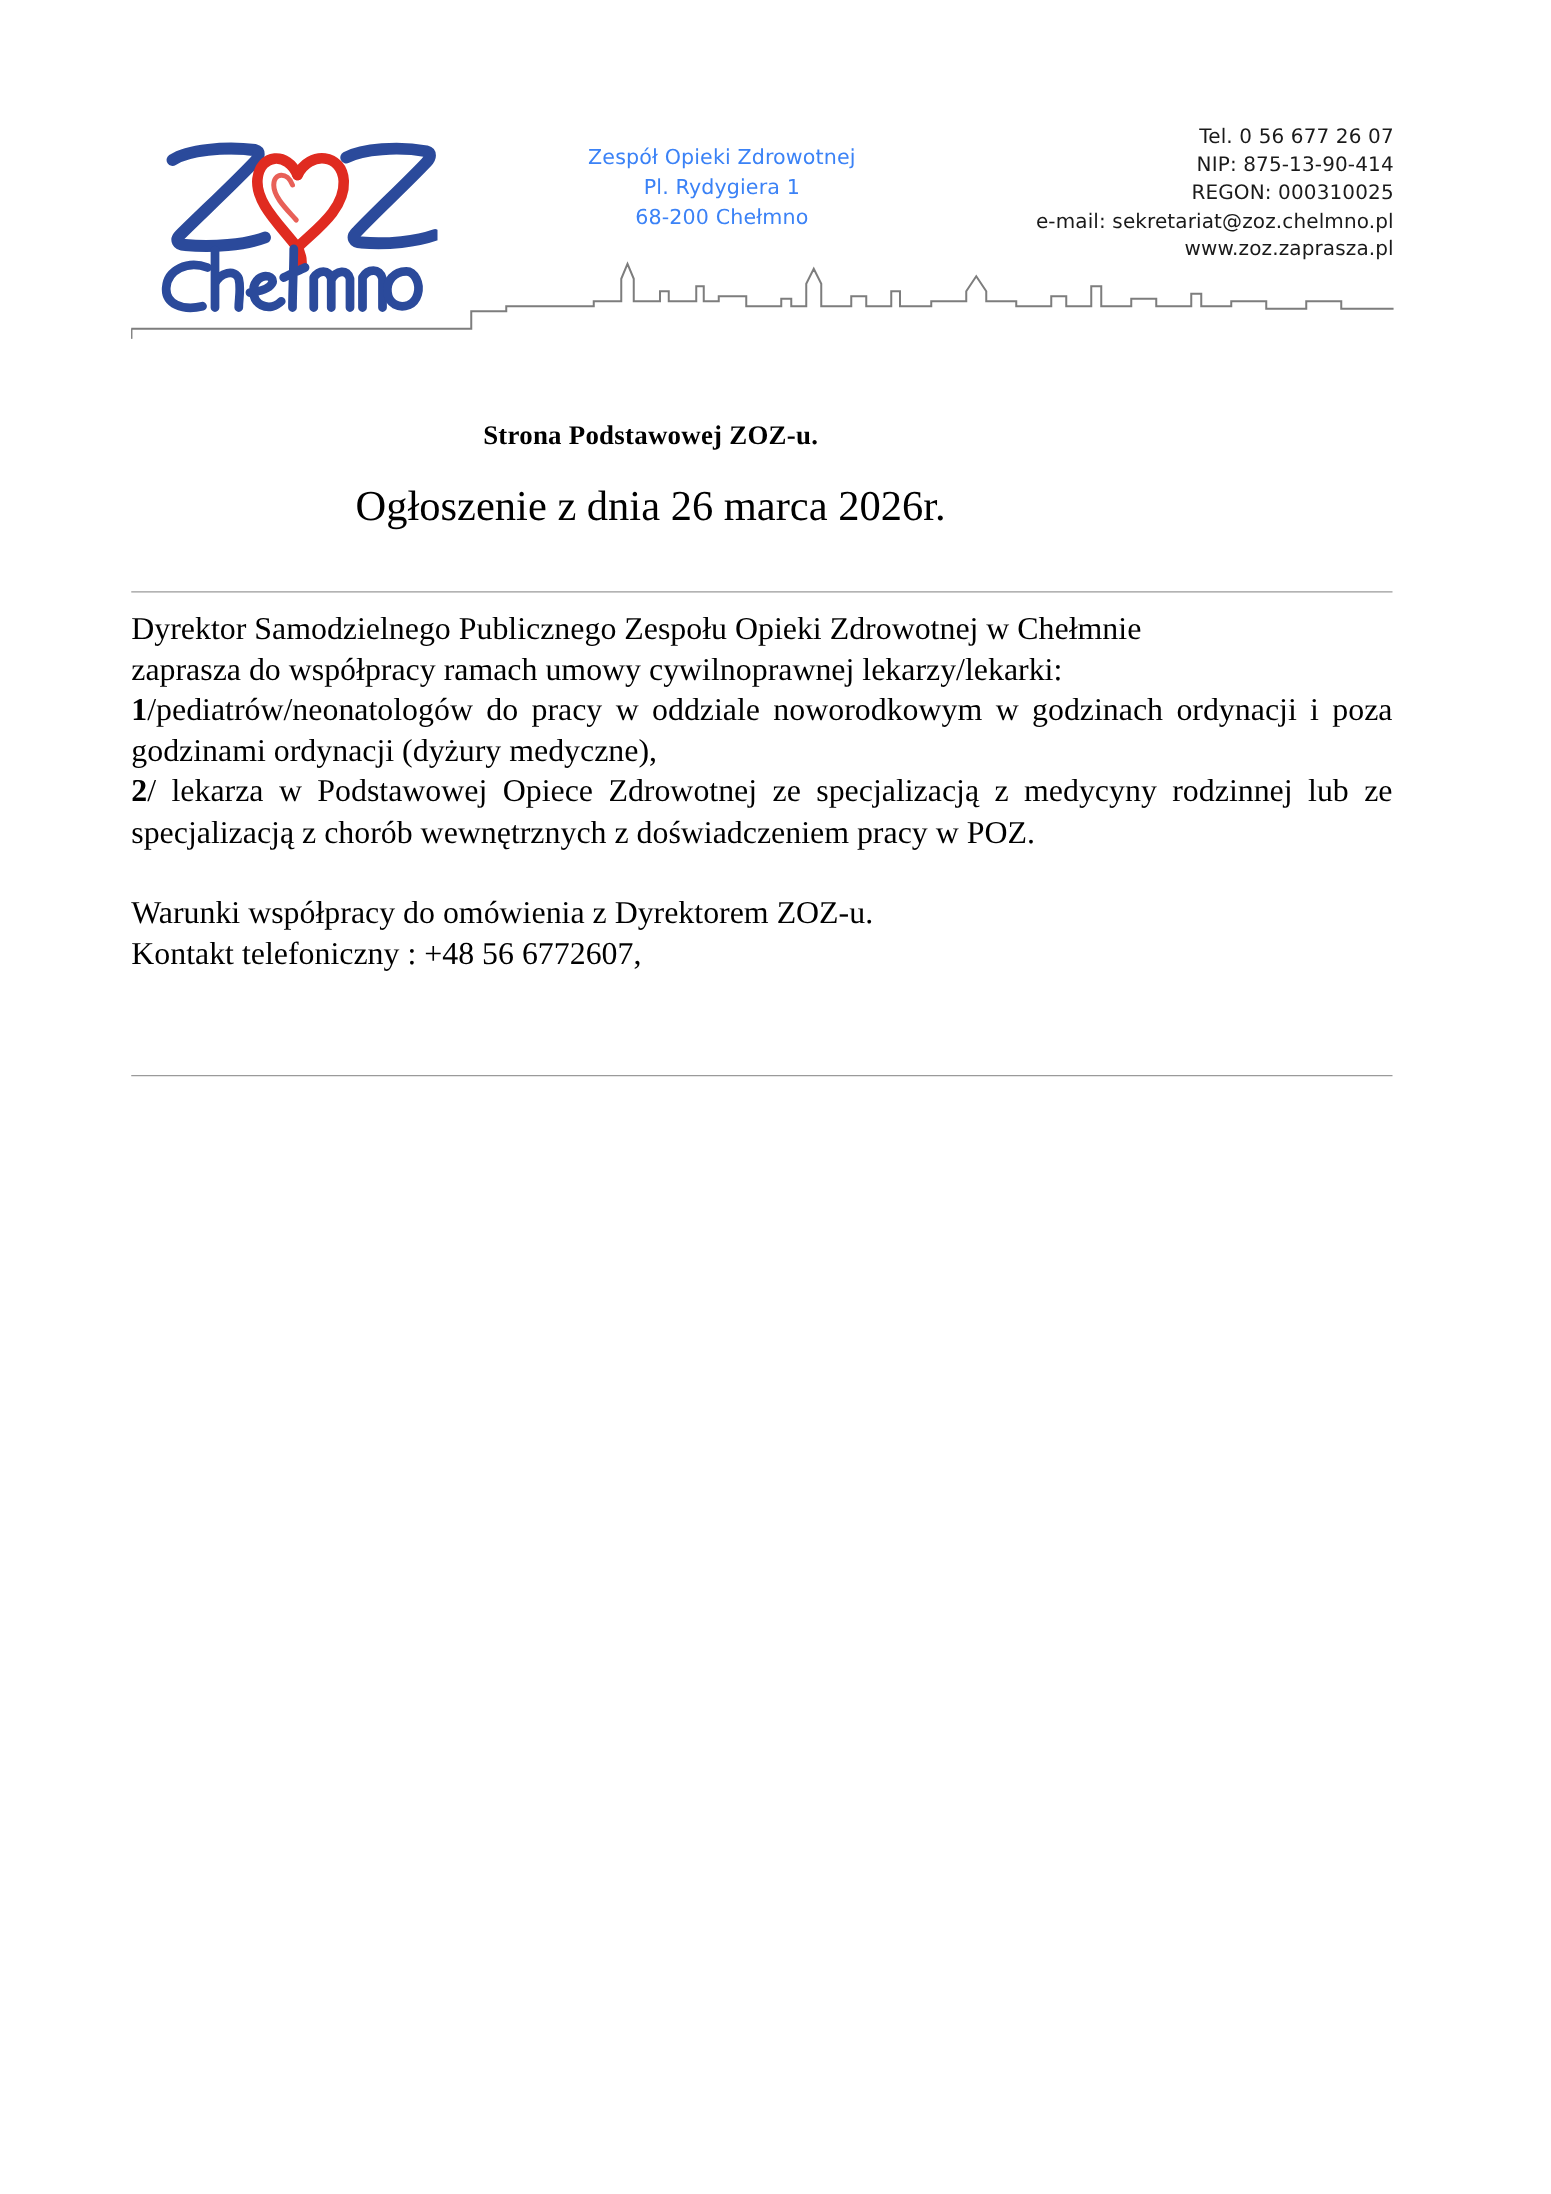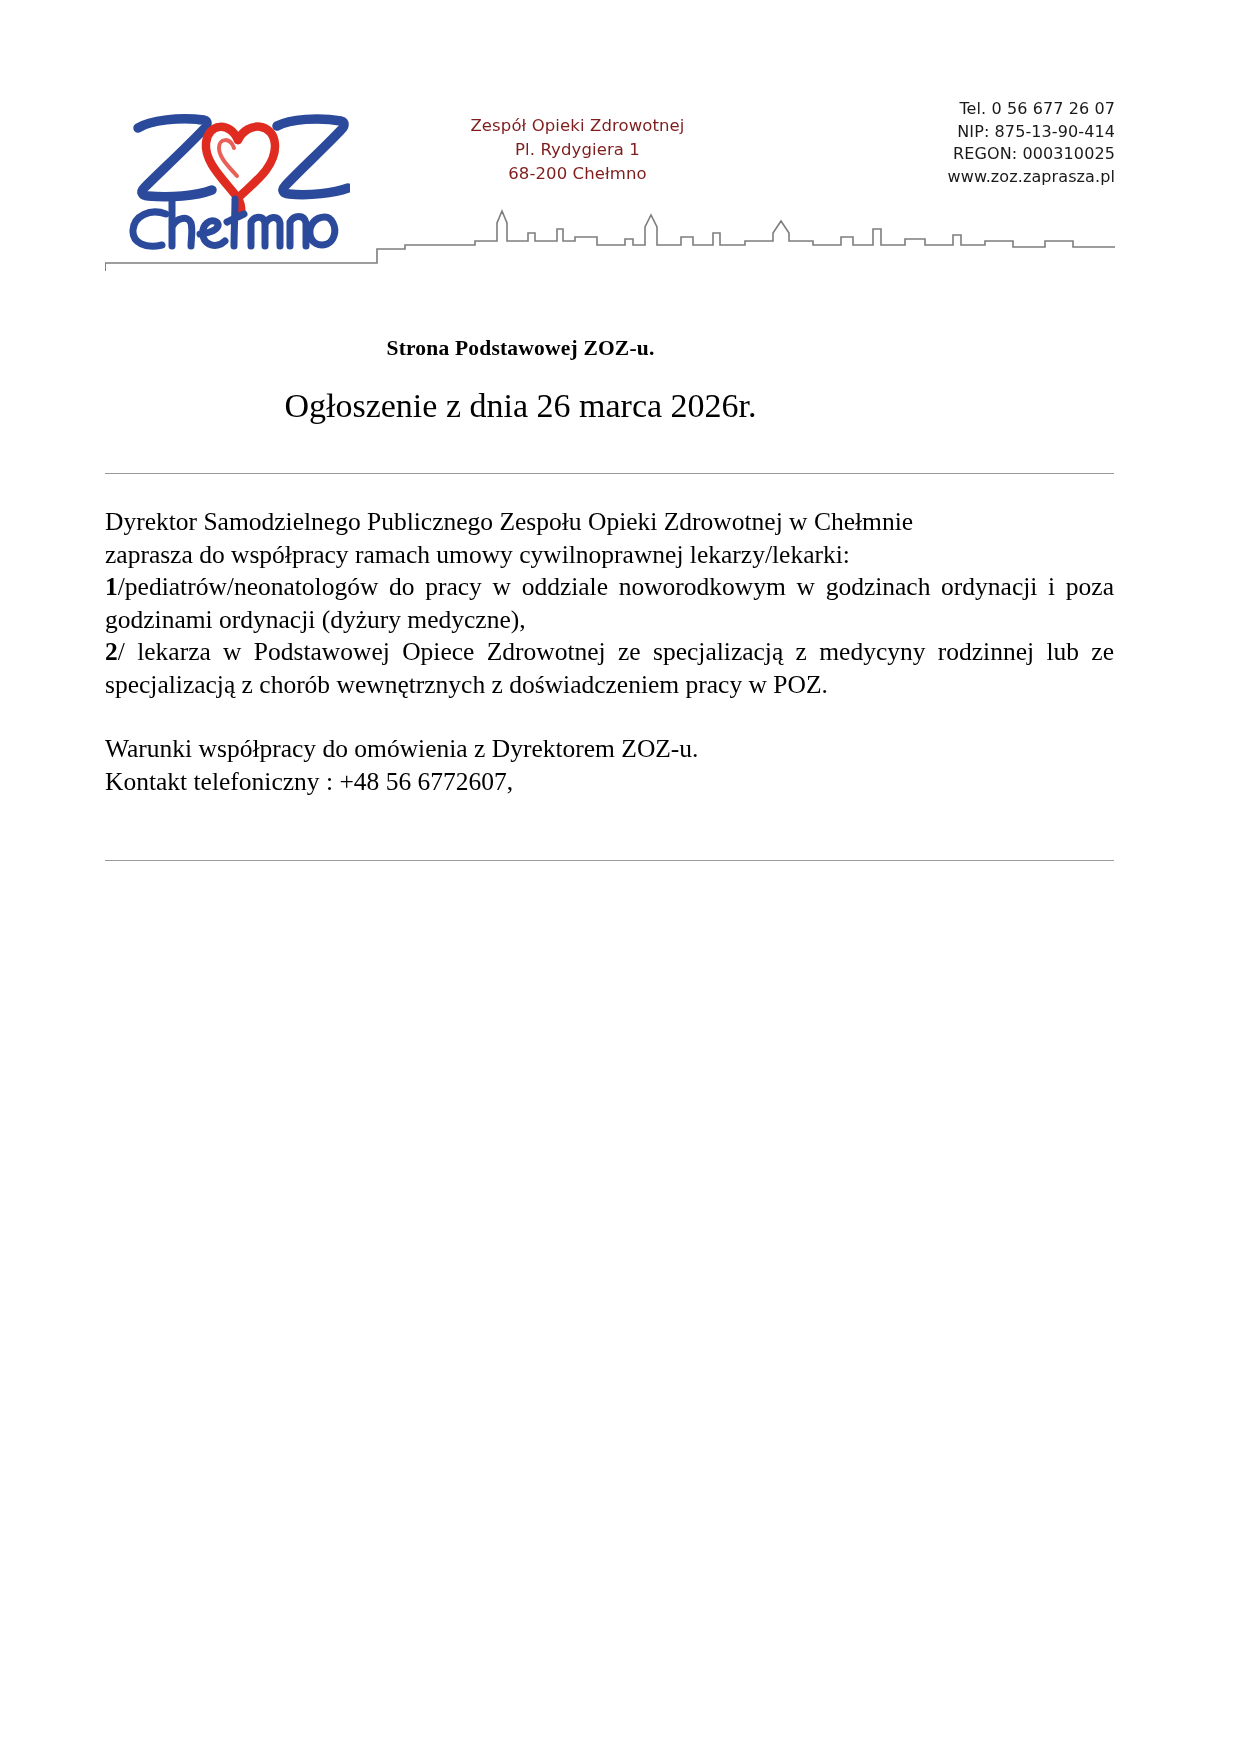--- a/index.html
+++ b/index.html
@@ -44,21 +44,21 @@
 
   .address-block {
     position: absolute;
     left: 310px;
     top: 26px;
     width: 325px;
     text-align: center;
     font-family: "DejaVu Sans", sans-serif;
     font-size: 16.5px;
     line-height: 24px;
-    color: #7f1d1d;
+    color: #3b82f6;
     letter-spacing: 0.1px;
   }
   .address-block div { white-space: nowrap; }
 
   .contact-block {
     position: absolute;
     left: 585px;
     top: 10px;
     width: 425px;
     text-align: right;
@@ -111,21 +111,21 @@
     height: 0;
     border-top: 1.4px solid #9a9a9a;
   }
   .rule-top { top: 473px; }
   .rule-bottom { top: 860px; }
 
   
   .body-text {
     position: absolute;
     left: 105px;
-    top: 506px;
+    top: 487px;
     width: 1009px;
     font-family: "Liberation Serif", serif;
     font-size: 25.5px;
     line-height: 32.5px;
     color: #000000;
   }
   .para-justify {
     text-align: justify;
     text-justify: inter-word;
   }
@@ -183,20 +183,21 @@
     <div class="address-block">
       <div>Zespół Opieki Zdrowotnej</div>
       <div>Pl. Rydygiera 1</div>
       <div>68-200 Chełmno</div>
     </div>
 
     <div class="contact-block">
       <div>Tel. 0 56 677 26 07</div>
       <div>NIP: 875-13-90-414</div>
       <div>REGON: 000310025</div>
+      <div>e-mail: sekretariat@zoz.chelmno.pl</div>
       <div>www.zoz.zaprasza.pl</div>
     </div>
 
     <svg class="skyline" viewBox="0 0 1010 80" preserveAspectRatio="none">
       <path d="M0 78 L0 70 L272 70 L272 56 L300 56 L300 52 L370 52 L370 48
                L392 48 L392 30 L397 18 L402 30 L402 48 L423 48 L423 40 L430 40
                L430 48 L452 48 L452 36 L458 36 L458 48 L470 48 L470 44 L492 44
                L492 52 L520 52 L520 46 L528 46 L528 52 L540 52 L540 34 L546 22
                L552 34 L552 52 L576 52 L576 44 L588 44 L588 52 L608 52 L608 40
                L615 40 L615 52 L640 52 L640 48 L668 48 L668 40 L676 28 L684 40

